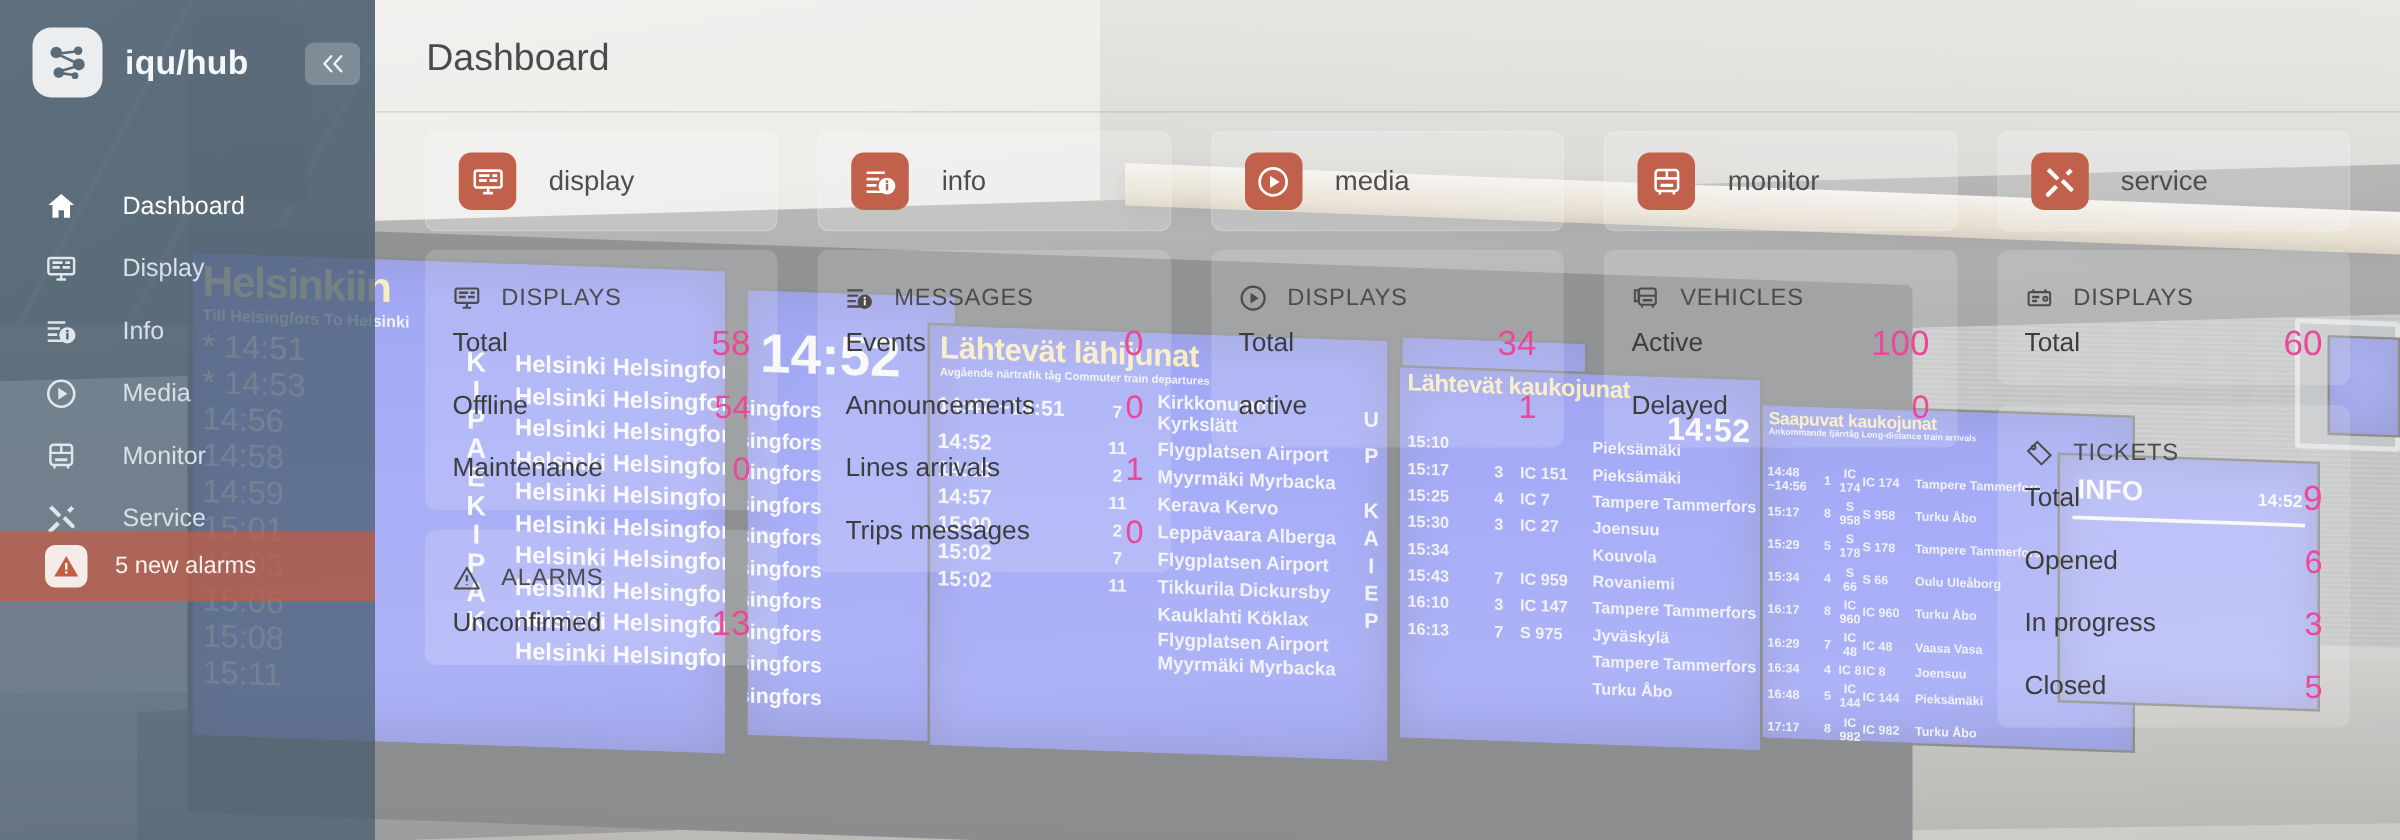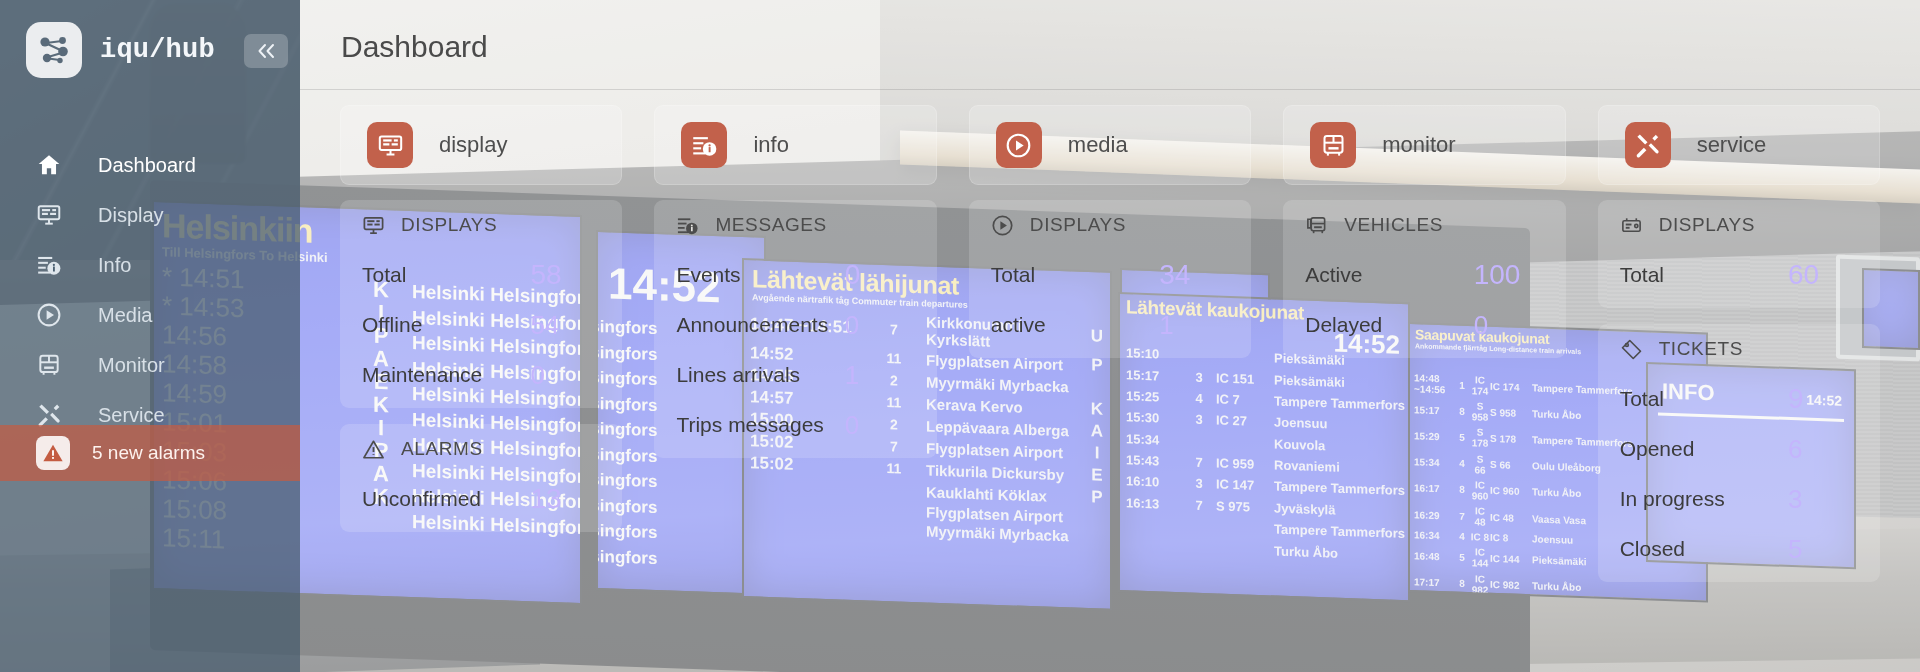--- a/index.html
+++ b/index.html
@@ -168,21 +168,21 @@
 
   
   #ui{ position:absolute; inset:0; }
 
   
   #sidebar{
     position:absolute; left:0; top:0; width:300px; height:672px;
     background:rgba(74,95,113,.55);
     color:#eef2f6;
   }
-  .brand{ position:absolute; left:26px; top:22px; display:flex; align-items:center; gap:18px;font-family:Liberation Mono, monospace; }
+  .brand{ position:absolute; left:26px; top:22px; display:flex; align-items:center; gap:18px; }
   .brand-logo{
     width:56px; height:56px; border-radius:15px;
     background:rgba(255,255,255,.88);
     display:flex; align-items:center; justify-content:center;
   }
   .brand-name{ font-size:27px; font-weight:700; color:#f4f7fa; letter-spacing:.2px;}
   .collapse-btn{
     position:absolute; left:244px; top:34px; width:44px; height:34px; border-radius:7px;
     background:rgba(255,255,255,.22);
     display:flex; align-items:center; justify-content:center;
@@ -238,29 +238,29 @@
   #cards{
     position:absolute; left:300px; top:200px; right:0; bottom:0;
     display:flex; gap:32px; padding:0 40px;
   }
   .col{ flex:1; display:flex; flex-direction:column; gap:16px; }
   .card{
     background:rgba(255,255,255,.16);
     border-radius:9px; padding:14px 22px 8px 22px;
   }
   .card-head{
-    display:flex; align-items:flex-start; gap:16px; height:36px;
+    display:flex; align-items:flex-end; gap:16px; height:36px;
     color:#4c4c4c; font-size:19px; letter-spacing:.6px;
   }
   .card-head .ic{ color:#4c4c4c; display:flex; align-items:center;}
   .stat{
     display:flex; align-items:center; justify-content:space-between;
     height:50px; font-size:21px; color:#3c3c3c;
   }
-  .stat .v{ font-size:26px; color:#c4b5fd; min-width:70px; }
+  .stat .v{ font-size:26px; color:#ec4899; min-width:70px; text-align:right;}
   .stat.big .v{ font-size:28px; }
 </style>
 </head>
 <body>
 
 <div id="photo">
   <div class="bg-base"></div>
   <div class="soffit2"></div>
   <div class="wallpanel"></div>
   <div class="soffit"></div>

